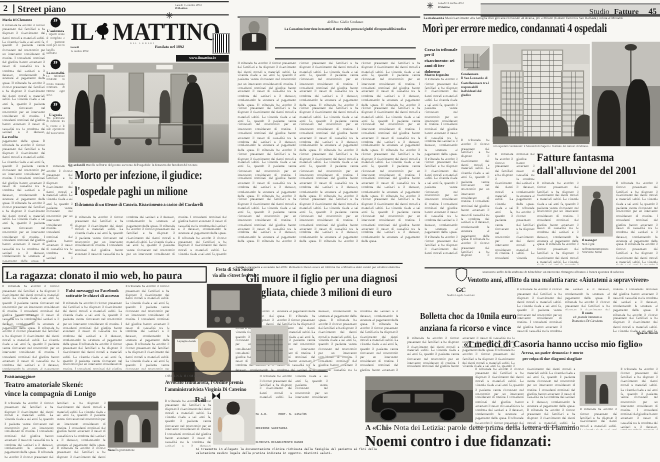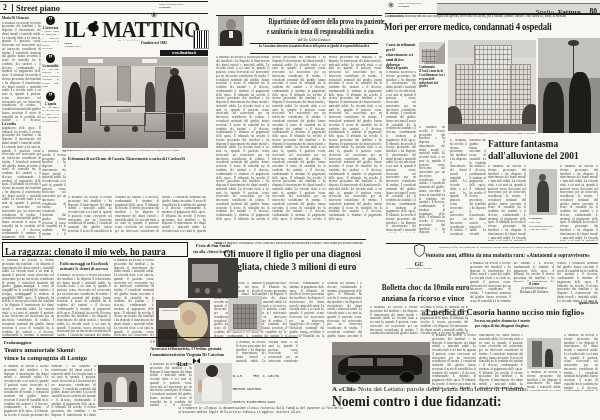--- a/index.html
+++ b/index.html
@@ -54,21 +54,21 @@
       <path d="M5 0v10M0 5h10M1.5 1.5l7 7M8.5 1.5l-7 7" stroke="#444" stroke-width="1.1"></path>
     </svg>
   <span class="tiny" style="font-size:2.5px;display:inline-block;vertical-align:top">
     <span>Lunedì 15 ottobre 2012</span><br>
     <b>Il Mattino</b>
   </span>
 </div>
 <div class="abs" style="left:437px;top:3px;width:163px;height:9.5px;background:#d9d8d4;border-top:.5px solid #777;border-bottom:1px solid #1d1d1d;text-align:right;line-height:9px">
   <span style="font-size:7px">Studio</span>
   <span class="serifb" style="font-size:7px">Fatture</span>
-  <span class="serifb" style="font-size:7.5px;padding:0 3px 0 5px">80</span>
+  <span class="serifb" style="font-size:7.5px;padding:0 3px 0 5px">45</span>
 </div>
 
 <div class="abs byline" style="left:2px;top:16px;width:39px">Maria Di Clemente</div>
 <div class="abs fill" style="left:2px;top:21.5px;width:39px;height:216px">Il tribunale ha accolto il ricorso presentato dai familiari e ha disposto il risarcimento dei danni morali e materiali subiti. La vicenda risale a sei anni fa, quando il paziente venne ricoverato nel nosocomio per un intervento considerato di routine. I consulenti nominati dal giudice hanno accertato il nesso di causalità tra la condotta dei sanitari e il decesso, condannando le strutture al pagamento delle spese. Il tribunale ha accolto il ricorso presentato dai familiari e ha disposto il risarcimento dei danni morali e materiali subiti. La vicenda risale a sei anni fa, quando il paziente venne ricoverato nel nosocomio per un intervento considerato di routine. I consulenti nominati dal giudice hanno accertato il nesso di causalità tra la condotta dei sanitari e il decesso, condannando le strutture al pagamento delle spese. Il tribunale ha accolto il ricorso presentato dai familiari e ha disposto il risarcimento dei danni morali e materiali subiti. La vicenda risale a sei anni fa, quando il paziente venne ricoverato nel nosocomio per un intervento considerato di routine. I consulenti nominati dal giudice hanno accertato il nesso di causalità tra la condotta dei sanitari e il decesso, condannando le strutture al pagamento delle spese. Il tribunale ha accolto il ricorso presentato dai familiari e ha disposto il risarcimento dei danni morali e materiali subiti. La vicenda risale a sei anni fa, quando il paziente venne ricoverato nel nosocomio per un intervento considerato di routine. I consulenti nominati dal giudice hanno accertato il nesso di causalità tra la condotta dei sanitari e il decesso, condannando le strutture al pagamento delle spese. Il tribunale ha accolto il ricorso presentato dai familiari e ha disposto il risarcimento dei danni morali e materiali subiti. La vicenda risale a sei anni fa, quando il paziente venne ricoverato nel nosocomio per un intervento considerato di routine. I consulenti nominati dal giudice hanno accertato il nesso di causalità tra la condotta dei sanitari e il decesso, condannando le strutture al pagamento delle spese. Il tribunale ha accolto il ricorso presentato dai familiari e ha disposto il risarcimento dei danni morali e materiali subiti. La vicenda risale a sei anni fa, quando il paziente venne ricoverato nel nosocomio per un intervento considerato di routine. I consulenti nominati dal giudice hanno accertato il nesso di causalità tra la condotta dei sanitari e il decesso, condannando le strutture al pagamento delle spese. Il tribunale ha accolto il ricorso presentato dai familiari e ha disposto il risarcimento dei danni morali e materiali subiti. La vicenda risale a sei anni fa, quando il paziente venne ricoverato nel nosocomio per un intervento considerato di routine. I consulenti nominati dal giudice hanno accertato il nesso di causalità tra la condotta dei sanitari e il decesso, condannando le strutture al pagamento delle spese. Il tribunale ha accolto il ricorso presentato dai familiari e ha disposto il risarcimento dei danni morali e materiali subiti. La vicenda risale a sei anni fa, quando il paziente venne ricoverato nel nosocomio per un intervento considerato di routine. I consulenti nominati dal giudice hanno accertato il nesso di causalità tra la condotta dei sanitari e il decesso, condannando le strutture al pagamento delle spese. </div>
 <div class="abs serifb" style="left:2px;top:122px;width:39px;font-size:3.6px;background:#f8f7f3">La svolta</div>
 <div class="swirl" style="left:6px;top:286px;width:26px;height:9px"></div>
 
 <div class="abs" style="left:42px;top:16px;width:17px">
   <div style="margin-bottom:5px">
     <div class="qcircle">”</div>
@@ -123,38 +123,38 @@
   <div style="left:57%;top:27%;width:7%;height:33%;background:#4a4842;border-radius:40% 40% 0 0"></div>
   <div style="left:74%;top:12%;width:6%;height:9%;background:#3c3a35;border-radius:50%"></div>
   <div style="left:71%;top:20%;width:13%;height:70%;background:#24231f;border-radius:40% 40% 0 0"></div>
   <div style="left:56%;top:62%;width:26%;height:18%;border:1px solid #5a5850"></div>
 </div>
 <div class="abs tiny" style="left:62px;top:149px;width:146px;font-size:2.9px">
   <b>Il Cardarelli</b><span> Barelle nell'atrio del pronto soccorso dell'ospedale: la denuncia dei familiari del 61enne</span>
 </div>
 
 <div class="abs" style="left:68px;top:154px;width:138px">
+  <div class="serifb" style="font-size:11px;line-height:13.5px">
+    <span class="sqz" style="transform:scaleX(.8)">Morto per infezione, il giudice:</span><br>
+    <span class="sqz" style="transform:scaleX(.8)">l'ospedale paghi un milione</span>
+  </div>
   <div class="serifb" style="font-size:4.2px;margin-top:2px">
     <span class="sqz" style="transform:scaleX(.9)">Il dramma di un 61enne di Casoria. Risarcimento a carico del Cardarelli</span>
   </div>
 </div>
 <div class="abs fill cols3" style="left:68px;top:196px;width:138px;height:41px">Il tribunale ha accolto il ricorso presentato dai familiari e ha disposto il risarcimento dei danni morali e materiali subiti. La vicenda risale a sei anni fa, quando il paziente venne ricoverato nel nosocomio per un intervento considerato di routine. I consulenti nominati dal giudice hanno accertato il nesso di causalità tra la condotta dei sanitari e il decesso, condannando le strutture al pagamento delle spese. Il tribunale ha accolto il ricorso presentato dai familiari e ha disposto il risarcimento dei danni morali e materiali subiti. La vicenda risale a sei anni fa, quando il paziente venne ricoverato nel nosocomio per un intervento considerato di routine. I consulenti nominati dal giudice hanno accertato il nesso di causalità tra la condotta dei sanitari e il decesso, condannando le strutture al pagamento delle spese. Il tribunale ha accolto il ricorso presentato dai familiari e ha disposto il risarcimento dei danni morali e materiali subiti. La vicenda risale a sei anni fa, quando il paziente venne ricoverato nel nosocomio per un intervento considerato di routine. I consulenti nominati dal giudice hanno accertato il nesso di causalità tra la condotta dei sanitari e il decesso, condannando le strutture al pagamento delle spese. Il tribunale ha accolto il ricorso presentato dai familiari e ha disposto il risarcimento dei danni morali e materiali subiti. La vicenda risale a sei anni fa, quando il paziente venne ricoverato nel nosocomio per un intervento considerato di routine. I consulenti nominati dal giudice hanno accertato il nesso di causalità tra la condotta dei sanitari e il decesso, condannando le strutture al pagamento delle spese. Il tribunale ha accolto il ricorso presentato dai familiari e ha disposto il risarcimento dei danni morali e materiali subiti. La vicenda risale a sei anni fa, quando il paziente venne ricoverato nel nosocomio per un intervento considerato di routine. I consulenti nominati dal giudice hanno accertato il nesso di causalità tra la condotta dei sanitari e il decesso, condannando le strutture al pagamento delle spese. </div>
 
 <div class="rule" style="left:216px;top:14.5px;width:166px;height:.5px"></div>
 <div class="ph" style="left:218px;top:16px;width:26px;height:30px">
   <div style="left:0;top:0;width:100%;height:100%;background:#b3b1ab"></div>
   <div style="left:32%;top:10%;width:36%;height:40%;background:#8a8880;border-radius:50%"></div>
   <div style="left:8%;top:48%;width:84%;height:52%;background:#2e2c29;border-radius:30% 30% 0 0"></div>
   <div style="left:44%;top:50%;width:12%;height:22%;background:#e8e6df"></div>
 </div>
 <div class="abs ctr" style="left:246px;top:17px;width:136px">
-  <div class="serifb" style="font-size:8px;line-height:10px">
-    <span class="sqz" style="transform:scaleX(.72);transform-origin:50% 50%">Ripartizione dell'onere della prova tra paziente</span><br>
-    <span class="sqz" style="transform:scaleX(.72);transform-origin:50% 50%">e sanitario in tema di responsabilità medica</span>
-  </div>
   <div style="font-size:3.2px;font-style:italic;margin-top:1px">dell'Avv. Giulio Cordasco</div>
   <div class="rule" style="left:4px;top:26px;width:128px;height:.4px;position:absolute"></div>
   <div class="serifb" style="font-size:3.3px;margin-top:1.5px">
     <span class="sqz" style="transform:scaleX(.85);transform-origin:50% 50%">La Cassazione interviene in materia di onere della prova nei giudizi di responsabilità medica</span>
   </div>
   <div class="rule" style="left:4px;top:36px;width:128px;height:.4px;position:absolute"></div>
 </div>
 <div class="abs fill cols3" style="left:216px;top:56px;width:166px;height:180px">Il tribunale ha accolto il ricorso presentato dai familiari e ha disposto il risarcimento dei danni morali e materiali subiti. La vicenda risale a sei anni fa, quando il paziente venne ricoverato nel nosocomio per un intervento considerato di routine. I consulenti nominati dal giudice hanno accertato il nesso di causalità tra la condotta dei sanitari e il decesso, condannando le strutture al pagamento delle spese. Il tribunale ha accolto il ricorso presentato dai familiari e ha disposto il risarcimento dei danni morali e materiali subiti. La vicenda risale a sei anni fa, quando il paziente venne ricoverato nel nosocomio per un intervento considerato di routine. I consulenti nominati dal giudice hanno accertato il nesso di causalità tra la condotta dei sanitari e il decesso, condannando le strutture al pagamento delle spese. Il tribunale ha accolto il ricorso presentato dai familiari e ha disposto il risarcimento dei danni morali e materiali subiti. La vicenda risale a sei anni fa, quando il paziente venne ricoverato nel nosocomio per un intervento considerato di routine. I consulenti nominati dal giudice hanno accertato il nesso di causalità tra la condotta dei sanitari e il decesso, condannando le strutture al pagamento delle spese. Il tribunale ha accolto il ricorso presentato dai familiari e ha disposto il risarcimento dei danni morali e materiali subiti. La vicenda risale a sei anni fa, quando il paziente venne ricoverato nel nosocomio per un intervento considerato di routine. I consulenti nominati dal giudice hanno accertato il nesso di causalità tra la condotta dei sanitari e il decesso, condannando le strutture al pagamento delle spese. Il tribunale ha accolto il ricorso presentato dai familiari e ha disposto il risarcimento dei danni morali e materiali subiti. La vicenda risale a sei anni fa, quando il paziente venne ricoverato nel nosocomio per un intervento considerato di routine. I consulenti nominati dal giudice hanno accertato il nesso di causalità tra la condotta dei sanitari e il decesso, condannando le strutture al pagamento delle spese. Il tribunale ha accolto il ricorso presentato dai familiari e ha disposto il risarcimento dei danni morali e materiali subiti. La vicenda risale a sei anni fa, quando il paziente venne ricoverato nel nosocomio per un intervento considerato di routine. I consulenti nominati dal giudice hanno accertato il nesso di causalità tra la condotta dei sanitari e il decesso, condannando le strutture al pagamento delle spese. Il tribunale ha accolto il ricorso presentato dai familiari e ha disposto il risarcimento dei danni morali e materiali subiti. La vicenda risale a sei anni fa, quando il paziente venne ricoverato nel nosocomio per un intervento considerato di routine. I consulenti nominati dal giudice hanno accertato il nesso di causalità tra la condotta dei sanitari e il decesso, condannando le strutture al pagamento delle spese. Il tribunale ha accolto il ricorso presentato dai familiari e ha disposto il risarcimento dei danni morali e materiali subiti. La vicenda risale a sei anni fa, quando il paziente venne ricoverato nel nosocomio per un intervento considerato di routine. I consulenti nominati dal giudice hanno accertato il nesso di causalità tra la condotta dei sanitari e il decesso, condannando le strutture al pagamento delle spese. Il tribunale ha accolto il ricorso presentato dai familiari e ha disposto il risarcimento dei danni morali e materiali subiti. La vicenda risale a sei anni fa, quando il paziente venne ricoverato nel nosocomio per un intervento considerato di routine. I consulenti nominati dal giudice hanno accertato il nesso di causalità tra la condotta dei sanitari e il decesso, condannando le strutture al pagamento delle spese. Il tribunale ha accolto il ricorso presentato dai familiari e ha disposto il risarcimento dei danni morali e materiali subiti. La vicenda risale a sei anni fa, quando il paziente venne ricoverato nel nosocomio per un intervento considerato di routine. I consulenti nominati dal giudice hanno accertato il nesso di causalità tra la condotta dei sanitari e il decesso, condannando le strutture al pagamento delle spese. Il tribunale ha accolto il ricorso presentato dai familiari e ha disposto il risarcimento dei danni morali e materiali subiti. La vicenda risale a sei anni fa, quando il paziente venne ricoverato nel nosocomio per un intervento considerato di routine. I consulenti nominati dal giudice hanno accertato il nesso di causalità tra la condotta dei sanitari e il decesso, condannando le strutture al pagamento delle spese. Il tribunale ha accolto il ricorso presentato dai familiari e ha disposto il risarcimento dei danni morali e materiali subiti. La vicenda risale a sei anni fa, quando il paziente venne ricoverato nel nosocomio per un intervento considerato di routine. I consulenti nominati dal giudice hanno accertato il nesso di causalità tra la condotta dei sanitari e il decesso, condannando le strutture al pagamento delle spese. </div>
 
 <div class="rule" style="left:385px;top:13.2px;width:215px;height:.5px"></div>

